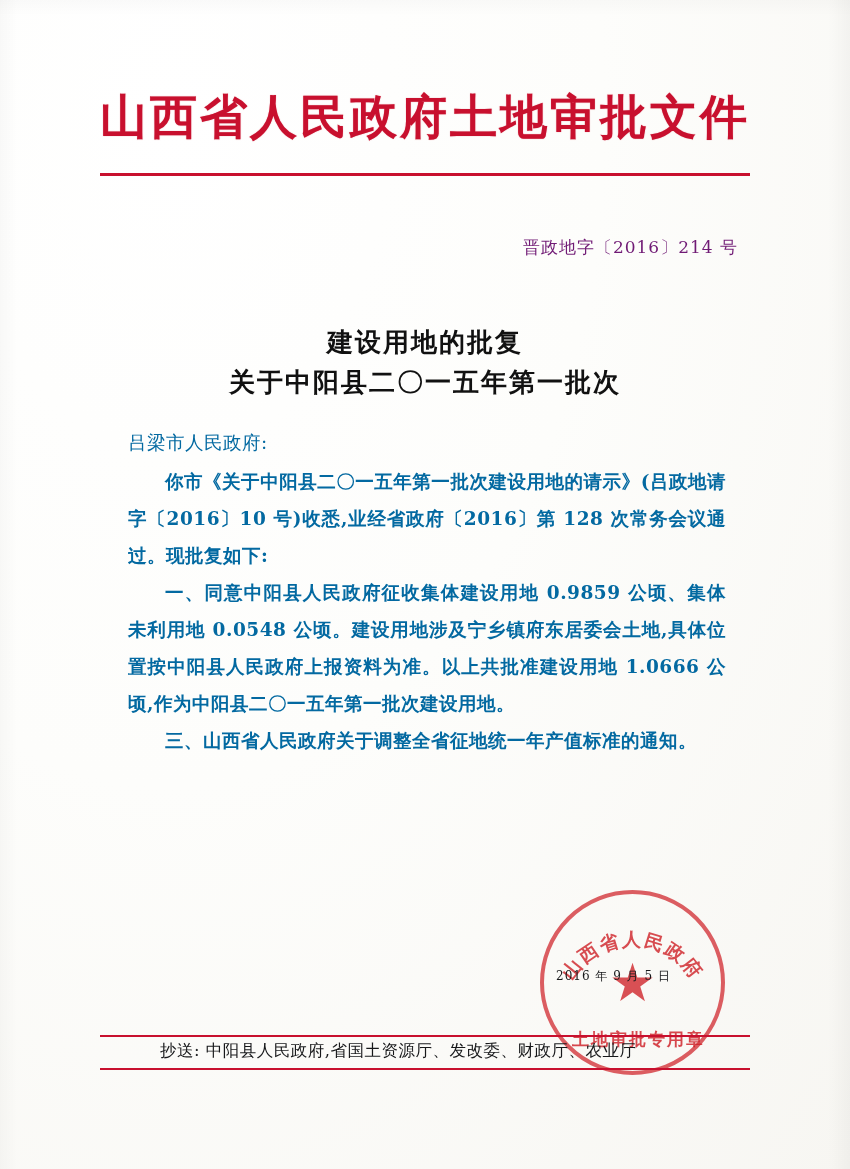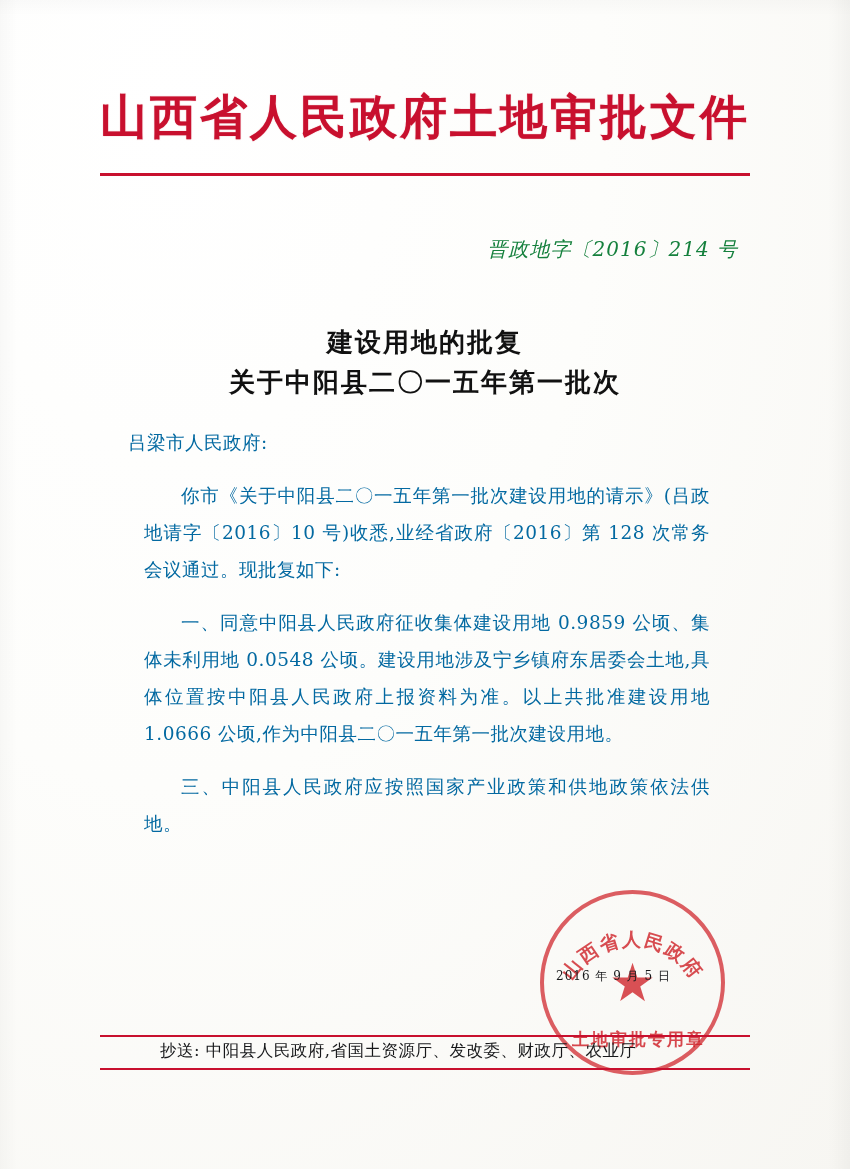--- a/index.html
+++ b/index.html
@@ -63,24 +63,23 @@
     width: 650px;
     height: 3px;
     background: #c8102e;
   }
 
   
   .doc-number {
     position: absolute;
     top: 236px;
     right: 112px;
-    font-size: 20px;
-    color: #15803d;
+    font-size: 17px;
+    color: #701a75;
     letter-spacing: 1px;
-    font-style: italic;
   }
 
   
   .doc-title {
     position: absolute;
     top: 322px;
     left: 0;
     width: 850px;
     text-align: center;
     font-size: 26px;
@@ -96,21 +95,21 @@
     position: absolute;
     top: 424px;
     left: 128px;
     width: 598px;
     font-size: 18.5px;
     line-height: 37px;
     color: #0369a1;
     letter-spacing: 0.5px;
   }
   .addressee { margin: 0 0 2px 0; }
-  .para { margin: 16px; text-indent: 2em; text-align: justify; }
+  .para { margin: 0; text-indent: 2em; text-align: justify; font-weight: bold; }
 
   
   .sign-date {
     position: absolute;
     top: 968px;
     left: 556px;
     font-size: 12px;
     letter-spacing: 1px;
     color: #17181a;
   }
@@ -205,21 +204,21 @@
 
   <div class="doc-title">
     <span>建设用地的批复</span>
     <span>关于中阳县二〇一五年第一批次</span>
   </div>
 
   <div class="body-block">
     <p class="addressee">吕梁市人民政府:</p>
     <p class="para">你市《关于中阳县二〇一五年第一批次建设用地的请示》(吕政地请字〔2016〕10 号)收悉,业经省政府〔2016〕第 128 次常务会议通过。现批复如下:</p>
     <p class="para">一、同意中阳县人民政府征收集体建设用地 0.9859 公顷、集体未利用地 0.0548 公顷。建设用地涉及宁乡镇府东居委会土地,具体位置按中阳县人民政府上报资料为准。以上共批准建设用地 1.0666 公顷,作为中阳县二〇一五年第一批次建设用地。</p>
-    <p class="para">三、中阳县人民政府应按照国家产业政策和供地政策依法供地。</p>
+    <p class="para">三、山西省人民政府关于调整全省征地统一年产值标准的通知。</p>
   </div>
 
   <div class="seal">
     <div class="seal-ring"></div>
     <div class="seal-arc-text">
       <svg viewBox="0 0 185 185" aria-hidden="true">
         <defs>
           <path id="arcpath" d="M 26,104 A 70,70 0 0 1 159,104" fill="none"></path>
         </defs>
         <text>

